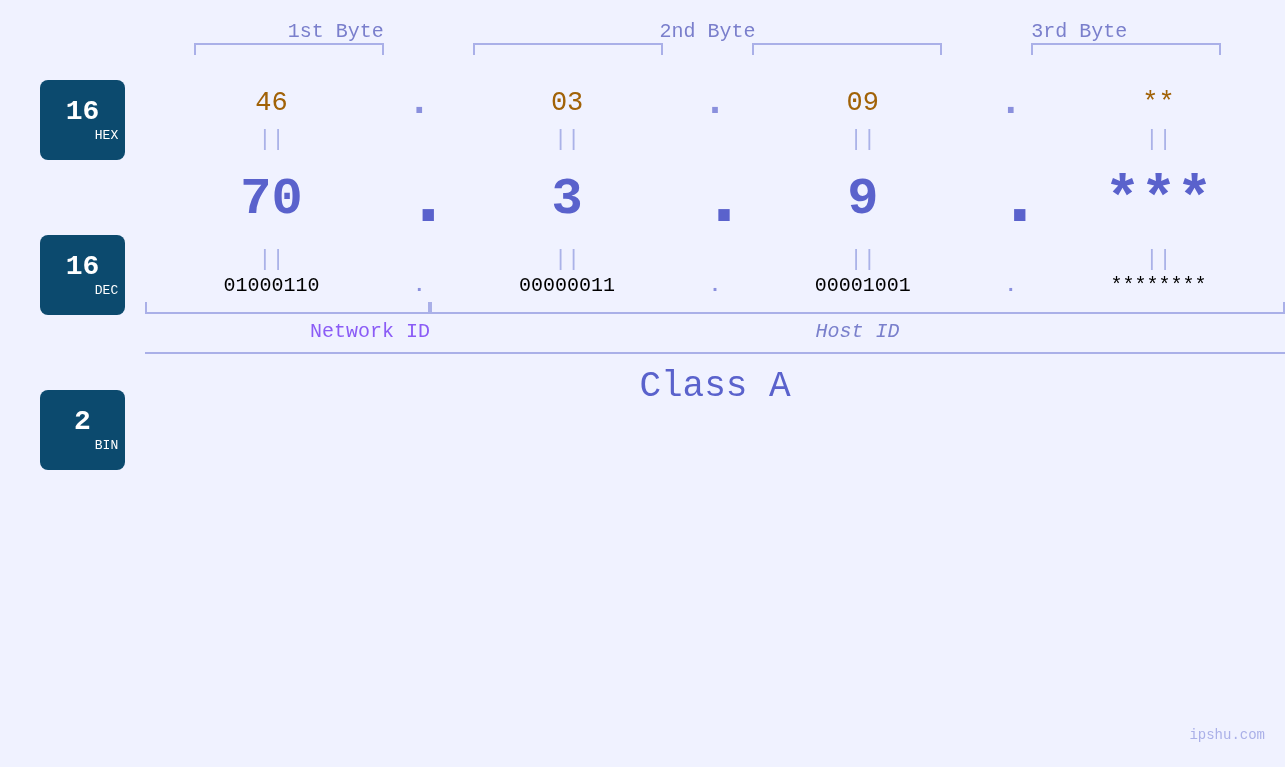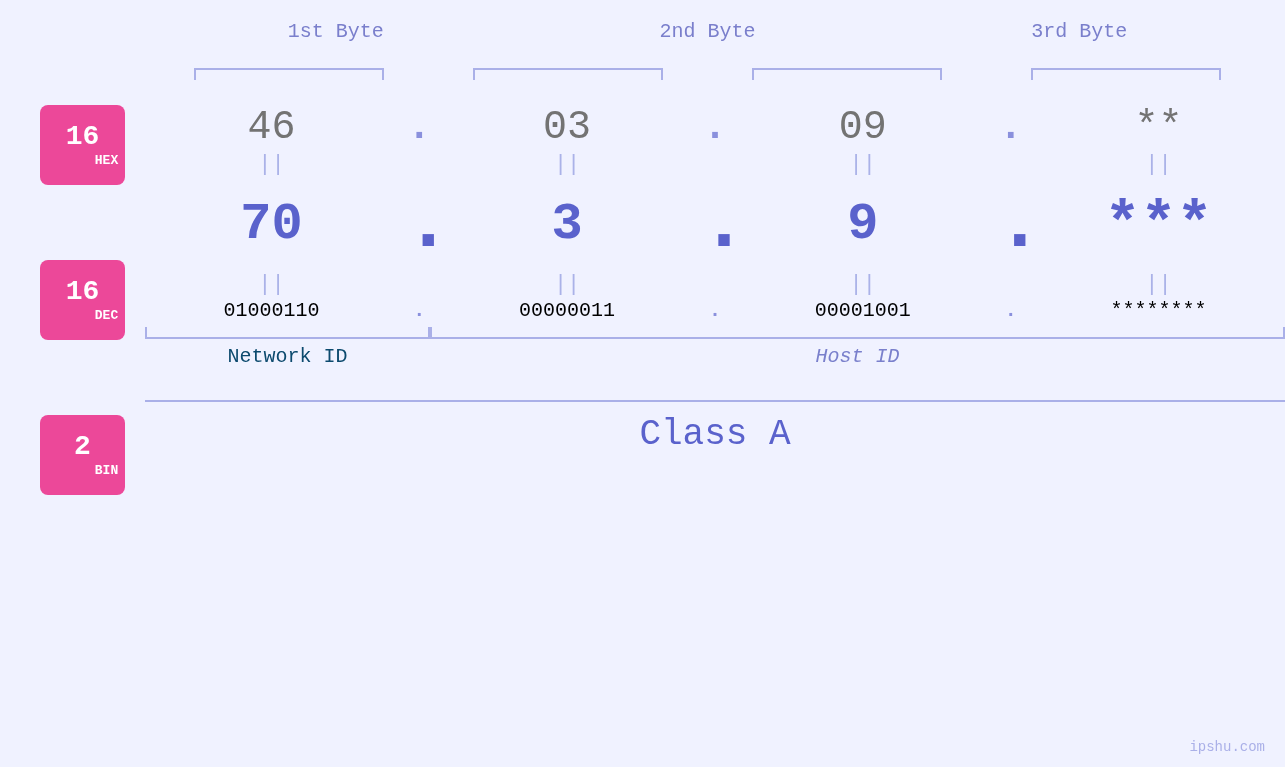--- a/index.html
+++ b/index.html
@@ -22,21 +22,21 @@
       align-items: center;
       padding-top: 20px;
     }
 
     
     .byte-headers {
       display: flex;
       margin-left: 130px;
       width: calc(1285px - 130px - 40px);
       justify-content: space-around;
-      margin-bottom: 25px;
+      margin-bottom: 0;
     }
 
     .byte-header {
       color: #7a7fcc;
       font-size: 20px;
       font-family: 'Courier New', Courier, monospace;
       width: 200px;
       text-align: center;
     }
 
@@ -72,21 +72,21 @@
       display: flex;
       flex-direction: column;
       gap: 0px;
       margin-right: 20px;
       padding-top: 15px;
     }
 
     .label-box {
       width: 85px;
       height: 80px;
-      background: #ec4899;
+      background: #0c4a6e;
       border-radius: 8px;
       display: flex;
       flex-direction: column;
       align-items: center;
       justify-content: center;
       color: white;
       margin-bottom: 75px;
     }
 
     .label-box:last-child {
@@ -94,21 +94,21 @@
     }
 
     .label-number {
       font-size: 28px;
       font-weight: bold;
       line-height: 1;
     }
 
     .label-text {
       font-size: 13px;
-      font-weight: bold;
+      font-weight: normal;
       margin-top: 2px;
       padding-left: 48px;
     }
 
     
     .rows-container {
       display: flex;
       flex-direction: column;
       position: relative;
     }
@@ -133,22 +133,22 @@
 
     .dot-cell {
       width: 30px;
       text-align: center;
       color: #6b73cc;
       font-weight: bold;
     }
 
     
     .hex-value {
-      font-size: 40px;
-      color: #737373;
+      font-size: 27px;
+      color: #a16207;
     }
 
     .hex-dot {
       font-size: 40px;
       color: #8a90dd;
     }
 
     
     .dec-value {
       font-size: 52px;
@@ -204,22 +204,22 @@
     }
 
     .bottom-labels {
       display: flex;
       width: 100%;
       margin-top: 6px;
     }
 
     .network-id-label {
       width: 25%;
-      text-align: center;
-      color: #0c4a6e;
+      text-align: right;
+      color: #8b5cf6;
       font-size: 20px;
     }
 
     .host-id-label {
       width: 75%;
       text-align: center;
       color: #7a80cc;
       font-size: 20px;
       font-style: italic;
     }
@@ -233,21 +233,21 @@
 
     .class-label {
       text-align: center;
       color: #5a62cc;
       font-size: 36px;
     }
 
     
     .watermark {
       position: absolute;
-      bottom: 12px;
+      bottom: 24px;
       right: 20px;
       color: #aab0e8;
       font-size: 14px;
       font-family: 'Courier New', monospace;
       margin-top: 12px;
     }
 
     
     .v-equals-row {
       display: flex;
@@ -399,21 +399,21 @@
       <div class="bottom-section" style="margin-left:0; width:100%;">
         <div class="bottom-brackets">
           <div class="bracket-bottom-network"></div>
           <div class="bracket-bottom-host"></div>
         </div>
         <div class="bottom-labels">
           <div class="network-id-label">Network ID</div>
           <div class="host-id-label">Host ID</div>
         </div>
 
-        <div style="margin-top:32px;">
+        <div style="margin-top:9px;">
           <div class="class-line"></div>
           <div class="class-label">Class A</div>
         </div>
       </div>
 
     </div>
   </div>
 
   <div class="watermark">ipshu.com</div>
 

